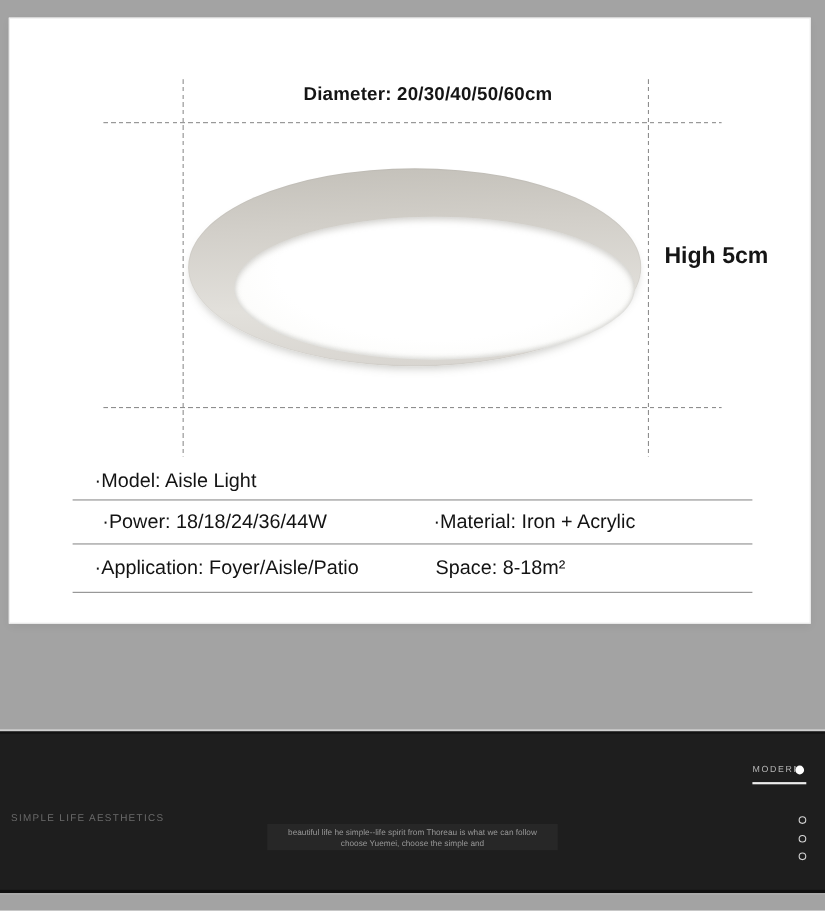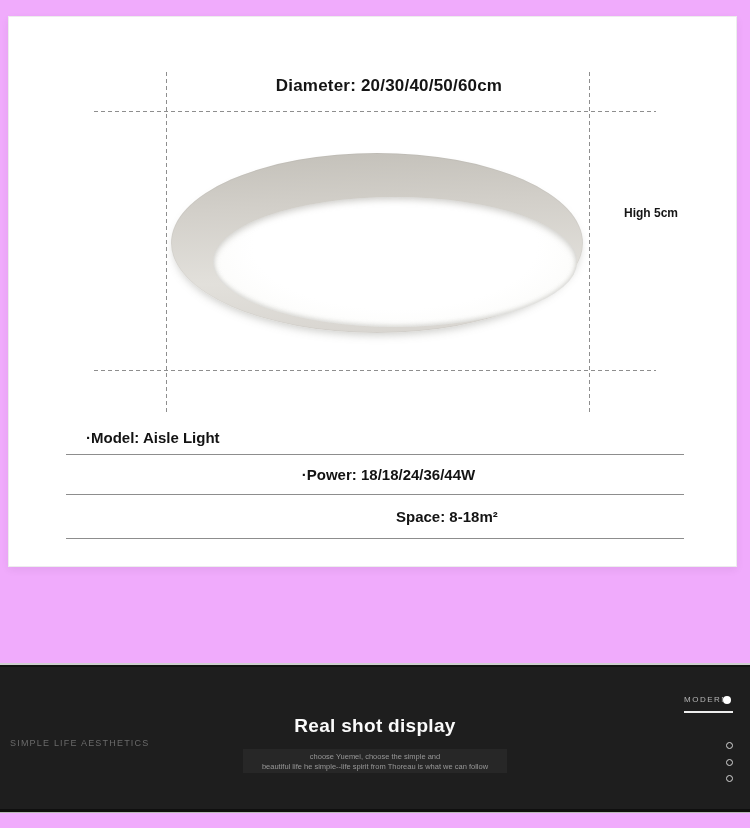--- a/index.html
+++ b/index.html
@@ -1,18 +1,18 @@
 <!DOCTYPE html>
 <html><head>
 <meta charset="utf-8">
 <style>
   html,body{margin:0;padding:0;background:#ffffff;}
   .page{
     position:relative;width:750px;height:828px;overflow:hidden;
-    background:#f0abfc;
+    background:#a3a3a3;
     font-family:"Liberation Sans", sans-serif;
   }
 
   
   .spec-card{
     position:absolute;left:8px;top:16px;width:729px;height:551px;
     background:#ffffff;border:1px solid #ededed;
     box-shadow:0 3px 8px rgba(0,0,0,0.06);
     box-sizing:border-box;
   }
@@ -36,32 +36,32 @@
     position:absolute;inset:0;border-radius:50%;
     background:linear-gradient(178deg,#c3c0b9 0%,#d2cfc9 30%,#e2e0db 68%,#d7d4cf 100%);
     box-shadow:0 5px 8px -3px rgba(110,108,100,0.35), inset 0 0 0 1px rgba(0,0,0,0.03);
   }
   .lamp-face{
     position:absolute;left:42px;top:44px;width:364px;height:130px;border-radius:50%;
     background:radial-gradient(ellipse at 50% 38%,#ffffff 55%,#fbfbf9 80%,#efeeea 100%);
     box-shadow:inset 0 3px 6px rgba(152,150,142,0.40), inset 0 -2px 4px rgba(152,150,142,0.28);
   }
   .high-label{
-    position:absolute;left:595px;top:189px;
-    font-size:12px;font-weight:700;color:#151515;white-space:nowrap;margin-left:20px;
+    position:absolute;left:595px;top:204px;
+    font-size:21px;font-weight:700;color:#151515;white-space:nowrap;
   }
 
   
   .spec-table{position:absolute;left:57px;top:404px;width:618px;}
   .spec-row{position:relative;border-bottom:1px solid #8d8d8d;
     display:flex;align-items:center;}
   .spec-row.r1{height:33px;}
-  .spec-row.r2{height:39px;justify-content:center;}
+  .spec-row.r2{height:39px;}
   .spec-row.r3{height:43px;}
-  .spec-cell{font-size:15px;font-weight:700;color:#131313;white-space:nowrap;}
+  .spec-cell{font-size:18px;font-weight:400;color:#131313;white-space:nowrap;}
   .cell-left{margin-left:20px;}
   .r2 .cell-left{margin-left:27px;}
   .cell-right{position:absolute;left:323px;}
   .r2 .cell-right{left:328px;}
   .r3 .cell-right{left:330px;}
 
   
   .banner-topline{position:absolute;left:0;top:663px;width:750px;height:2px;background:#cfcfcf;}
   .banner{
     position:absolute;left:0;top:665px;width:750px;height:147px;
@@ -124,41 +124,42 @@
     </div>
 
     <div class="high-label">High 5cm</div>
 
     <div class="spec-table">
       <div class="spec-row r1">
         <span class="spec-cell cell-left">·Model: Aisle Light</span>
       </div>
       <div class="spec-row r2">
         <span class="spec-cell cell-left">·Power: 18/18/24/36/44W</span>
+        <span class="spec-cell cell-right">·Material: Iron + Acrylic</span>
       </div>
       <div class="spec-row r3">
+        <span class="spec-cell cell-left">·Application: Foyer/Aisle/Patio</span>
         <span class="spec-cell cell-right">Space: 8-18m²</span>
       </div>
     </div>
   </div>
 
   <div class="banner-topline"></div>
   <div class="banner">
 
     <span class="modern-text">MODERN</span>
     <span class="modern-dot"></span>
     <div class="modern-underline"></div>
 
     <div class="tagline">SIMPLE LIFE AESTHETICS</div>
 
-    <div class="banner-title">Real shot display</div>
 
     <div class="subtitle-box">
+      <div class="subtitle-line">beautiful life he simple--life spirit from Thoreau is what we can follow</div>
       <div class="subtitle-line">choose Yuemei, choose the simple and</div>
-      <div class="subtitle-line">beautiful life he simple--life spirit from Thoreau is what we can follow</div>
     </div>
 
     <div class="ring-dot d1"></div>
     <div class="ring-dot d2"></div>
     <div class="ring-dot d3"></div>
   </div>
   <div class="banner-bottomline"></div>
 
 </div>
 

